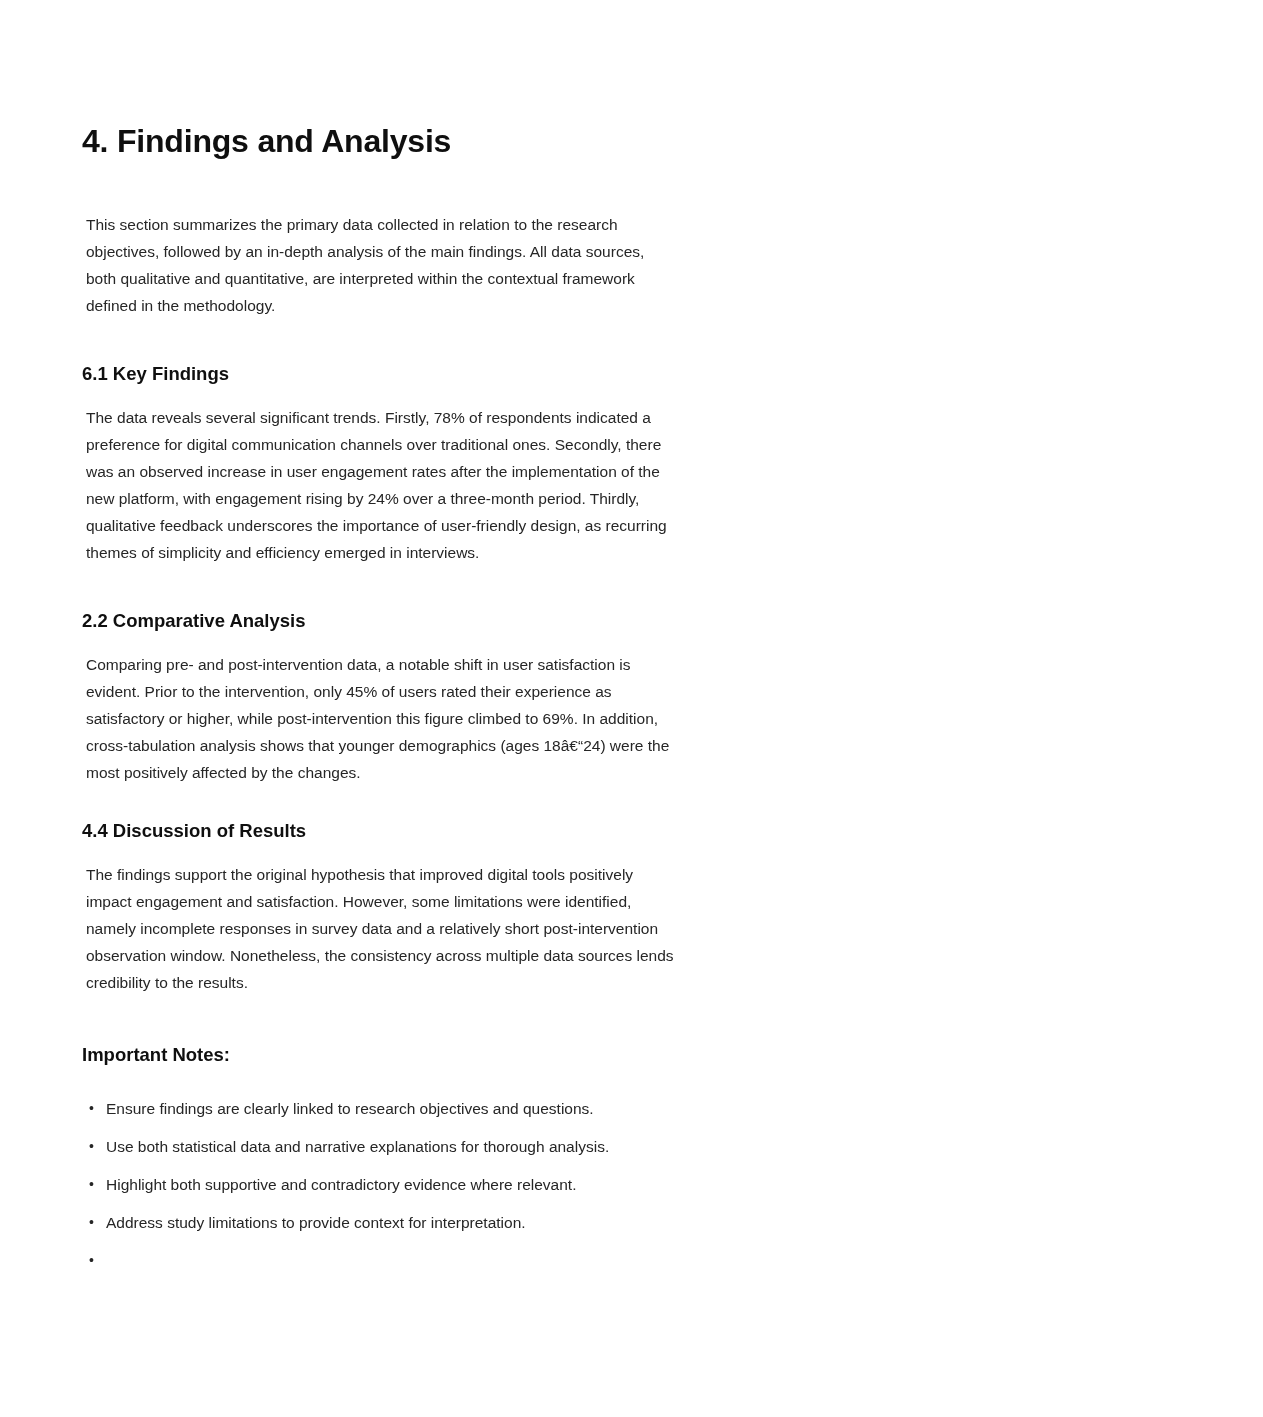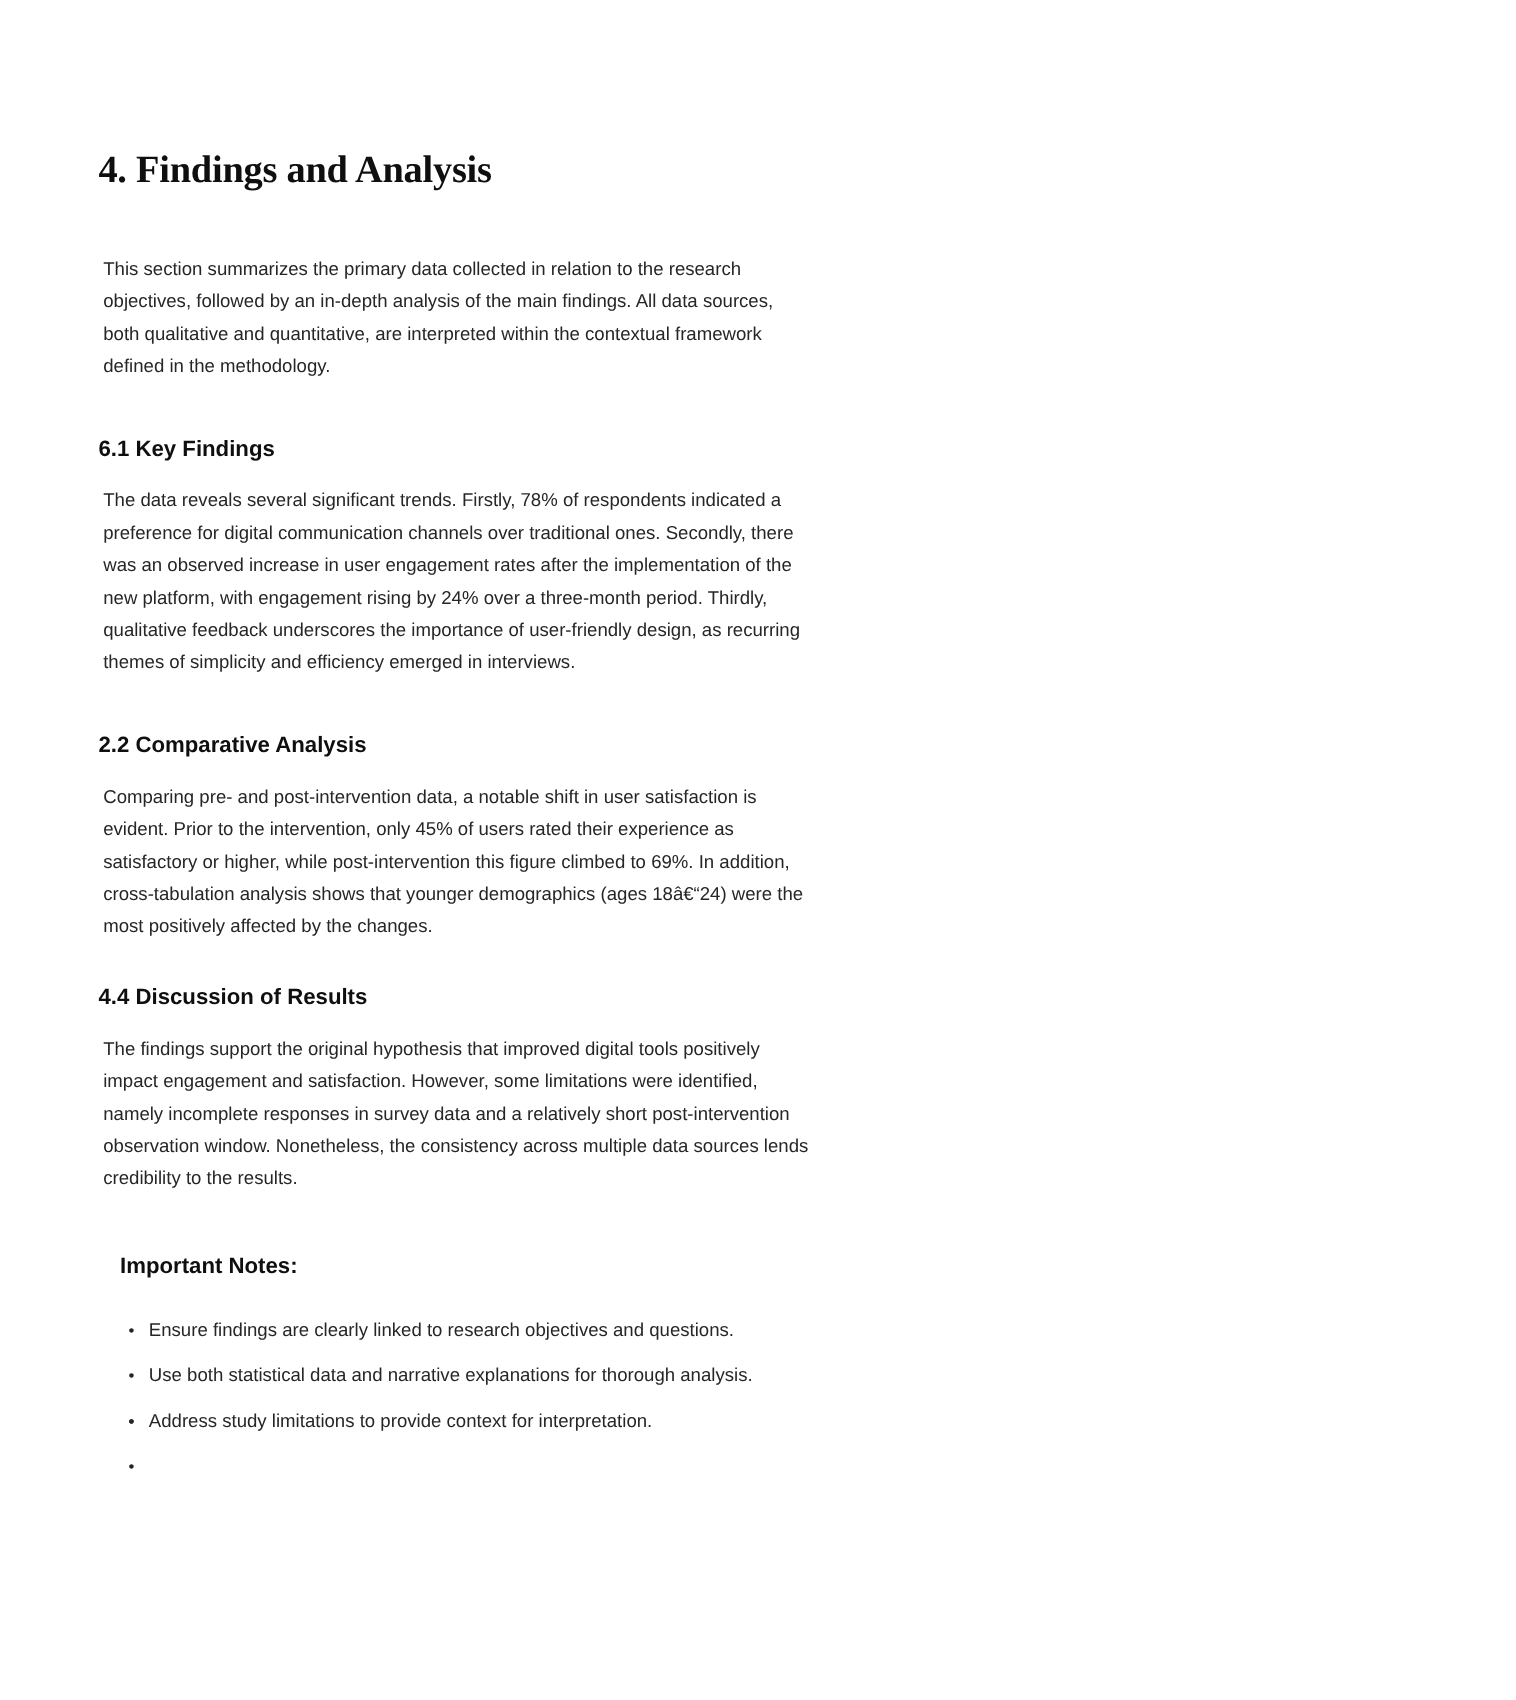--- a/index.html
+++ b/index.html
@@ -26,41 +26,40 @@
     padding: 121px 0 0 82px;
     width: 700px;
   }
   h1.doc-title {
     margin: 0;
     font-size: 32px;
     line-height: 40px;
     font-weight: 700;
     color: #0f0f0f;
     letter-spacing: -0.2px;
-    font-family: Liberation Serif, serif;
   }
   .section { margin-top: 42px; }
   .section.sec1 { margin-top: 50px; }
   .section.sec4 { margin-top: 32px; }
   h2.sec-heading {
     margin: 0;
     font-size: 18.5px;
     line-height: 25px;
     font-weight: 700;
     color: #0f0f0f;
   }
   p.sec-body {
     margin: 18px 0 0 4px;
     font-size: 15.5px;
     line-height: 27px;
     color: #262626;
     white-space: pre-line; 
     width: 700px;
   }
-  .notes { margin-top: 46px; margin-left: 18px; }
+  .notes { margin-top: 46px; }
   h2.notes-heading {
     margin: 0;
     font-size: 18.5px;
     line-height: 25px;
     font-weight: 700;
     color: #0f0f0f;
   }
   ul.notes-list {
     list-style: none;
     margin: 28px 0 0 0;
@@ -132,20 +131,21 @@
         <li>
           <span class="bullet">•</span>
           <span>Ensure findings are clearly linked to research objectives and questions.</span>
         </li>
         <li>
           <span class="bullet">•</span>
           <span>Use both statistical data and narrative explanations for thorough analysis.</span>
         </li>
         <li>
           <span class="bullet">•</span>
+          <span>Highlight both supportive and contradictory evidence where relevant.</span>
         </li>
         <li>
           <span class="bullet">•</span>
           <span>Address study limitations to provide context for interpretation.</span>
         </li>
         <li>
           <span class="bullet">•</span>
         </li>
       </ul>
     </div>

